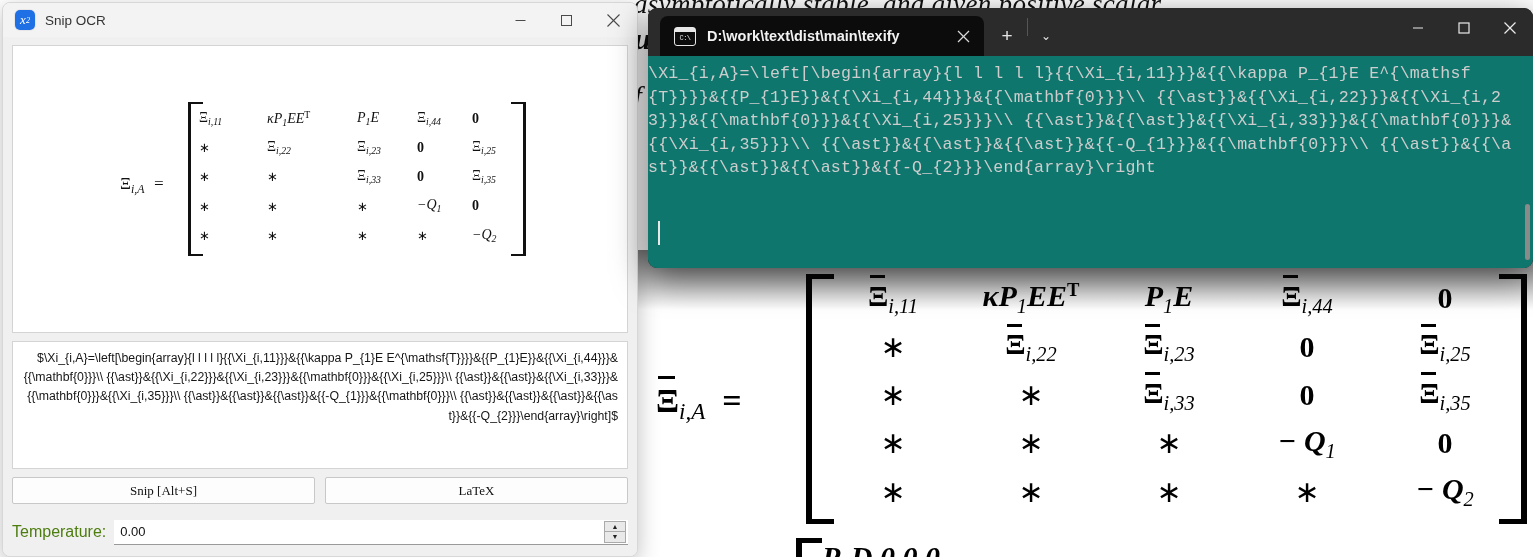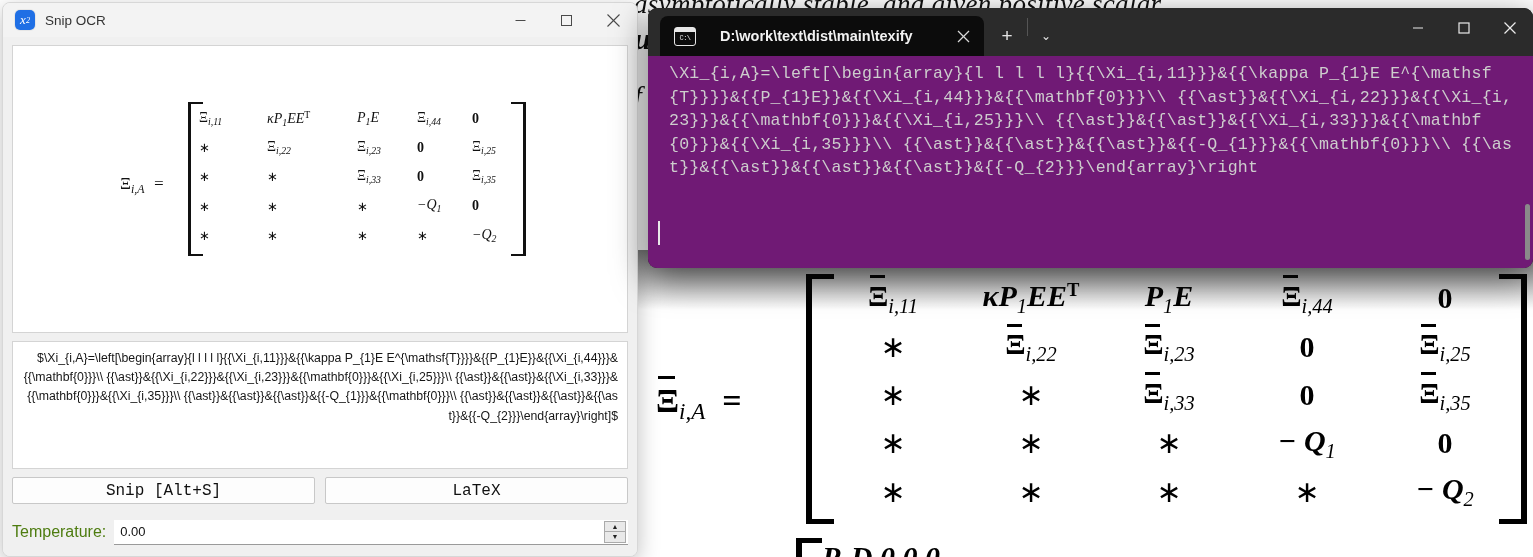--- a/index.html
+++ b/index.html
@@ -300,26 +300,26 @@
     gap: 10px;
     flex: 0 0 auto;
     padding-bottom: 2px;
   }
   .btn {
     flex: 1 1 0;
     height: 25px;
     background: #fdfdfd;
     border: 1px solid #c8c8c8;
     border-radius: 2px;
-    font-size: 16px;
+    font-size: 13px;
     color: #101010;
     display: flex;
     align-items: center;
     justify-content: center;
-    font-family: Liberation Mono, monospace;
+    font-family: Liberation Serif, serif;
   }
   .ocr-footer {
     flex: 0 0 auto;
     height: 36px;
     display: flex;
     align-items: center;
     gap: 8px;
     padding-bottom: 6px;
   }
   .temp-label {
@@ -410,21 +410,20 @@
     color: #e7e7e7;
     margin-top: 4px;
     letter-spacing: -0.5px;
   }
   .tab-title {
     color: #f2f2f2;
     font-size: 14.5px;
     font-weight: bold;
     white-space: nowrap;
     flex: 1 1 auto;
-    margin-left: 13px;
   }
   .tab-close {
     color: #d8d8d8;
     font-size: 16px;
     width: 22px; height: 22px;
     display: flex; align-items: center; justify-content: center;
     flex: 0 0 auto;
   }
   .tab-newbtn {
     width: 34px; height: 40px;
@@ -449,23 +448,23 @@
     height: 40px;
     display: flex;
   }
   .term-wc {
     width: 46px; height: 40px;
     display: flex; align-items: center; justify-content: center;
     color: #eaeaea;
   }
   .term-body {
     flex: 1 1 auto;
-    background: #701a75;
+    background: #0f766e;
     position: relative;
-    padding: 6px 16px 0 21px;
+    padding: 6px 16px 0 0;
     overflow: hidden;
   }
   .term-text {
     font-family: "Liberation Mono", monospace;
     font-size: 16.6px;
     line-height: 23.5px;
     color: #cdcdcd;
     white-space: pre-wrap;
     word-break: break-all;
     letter-spacing: 0.2px;

